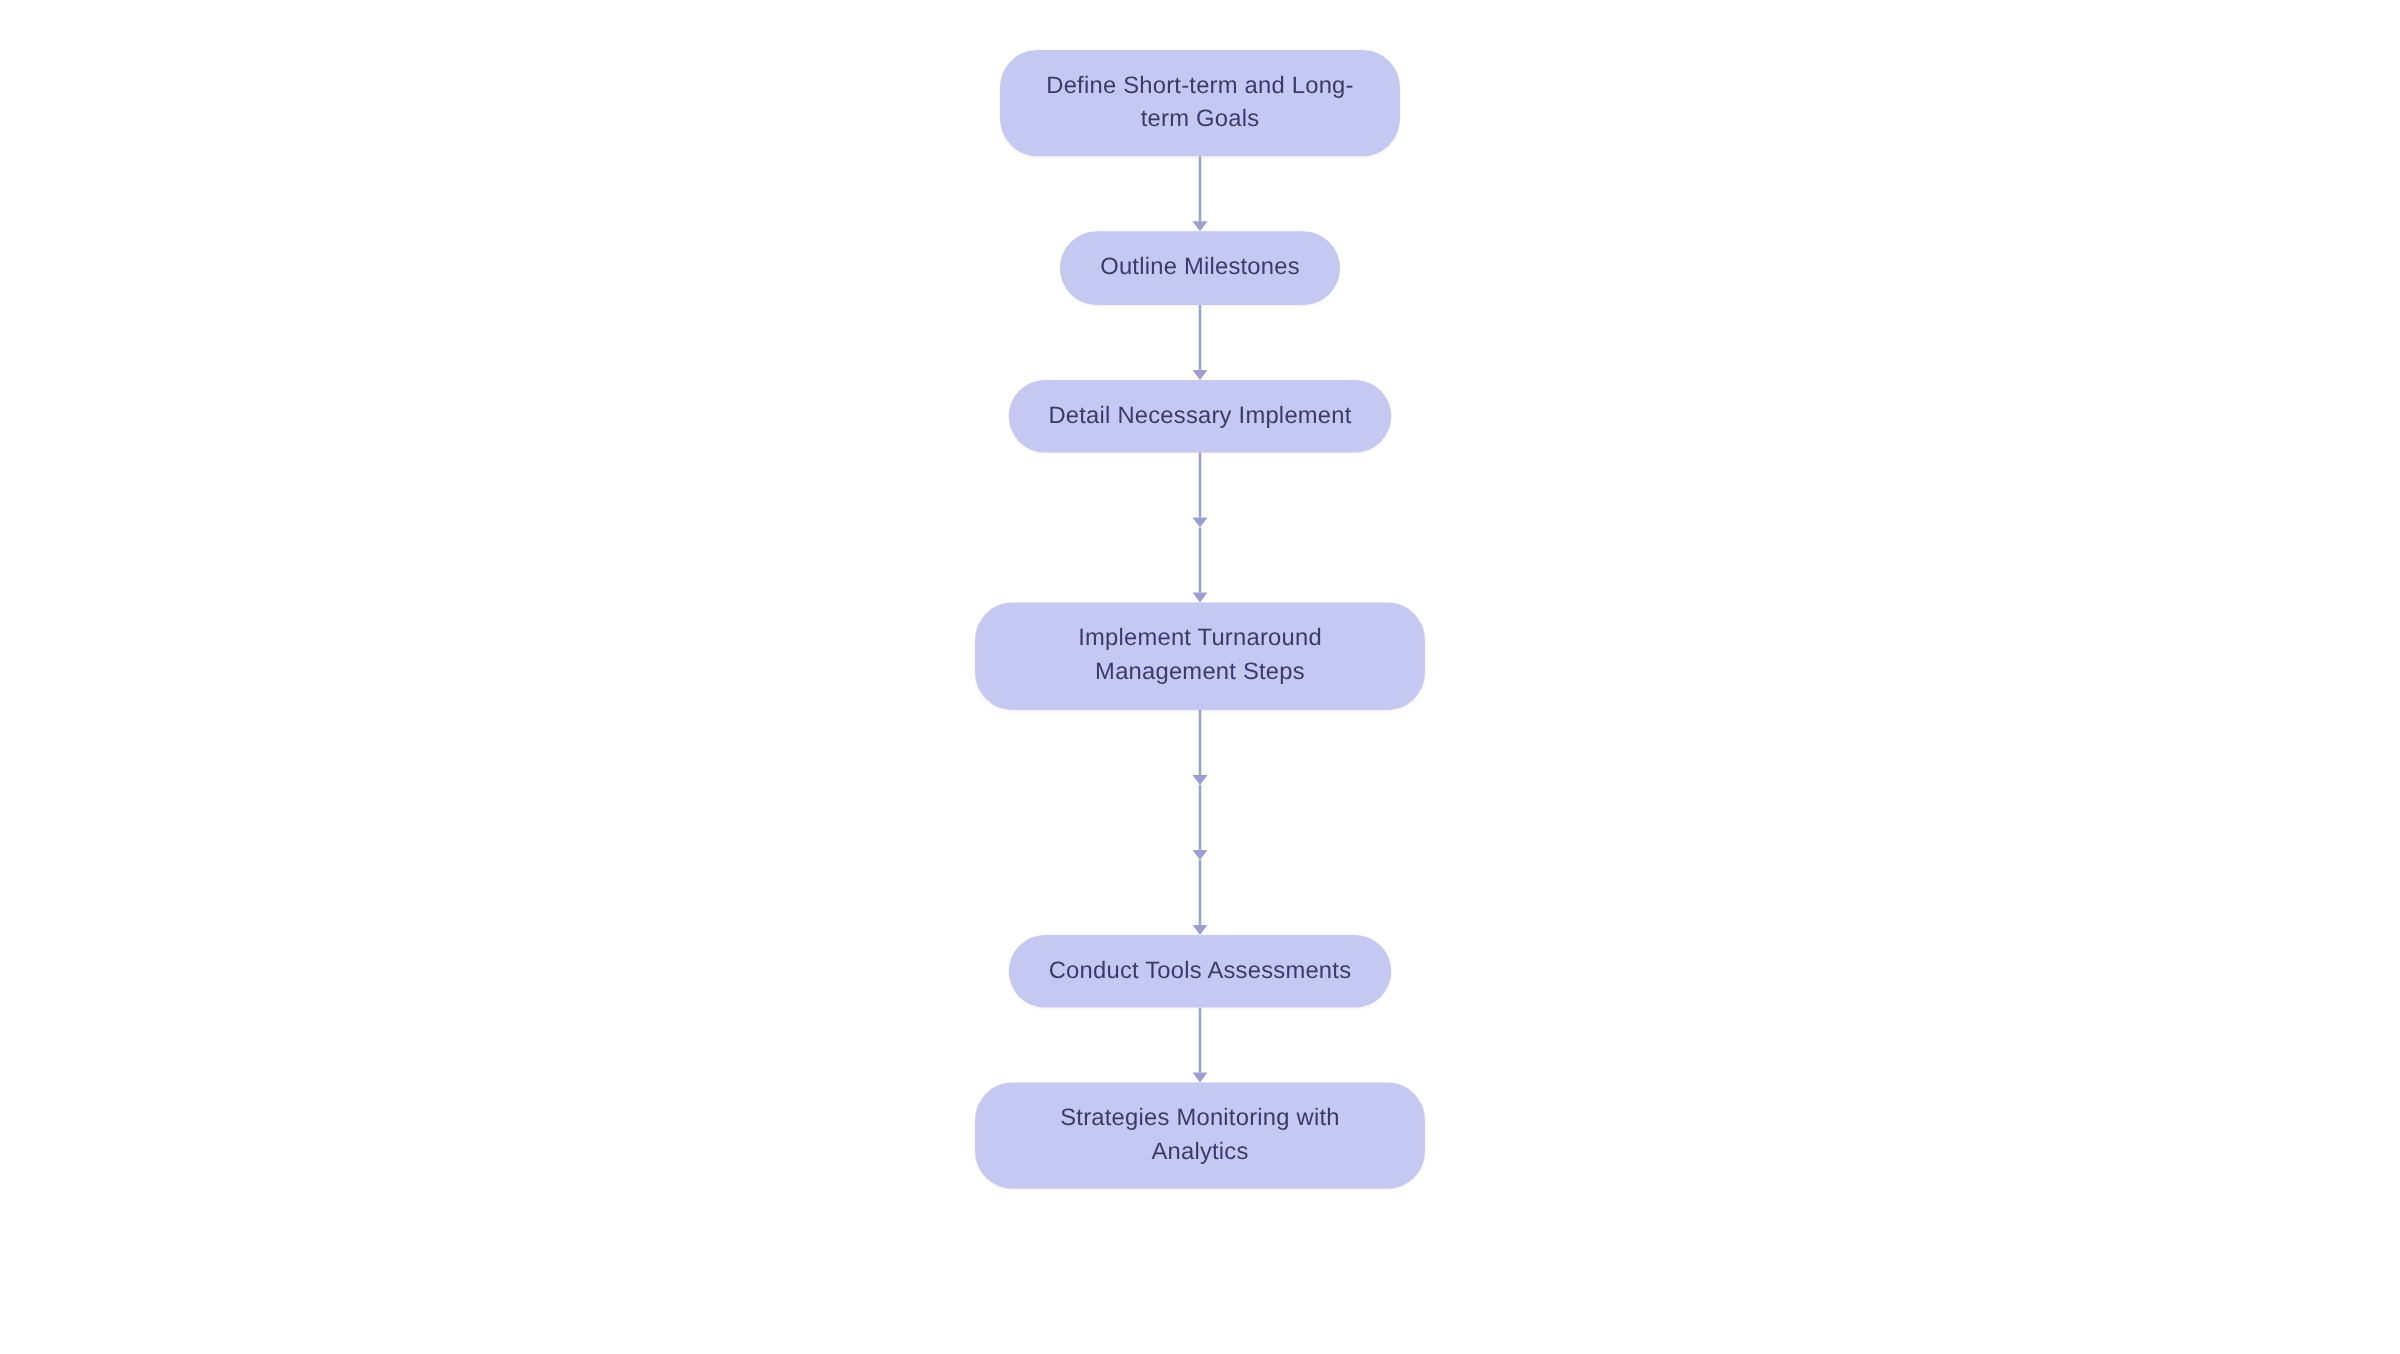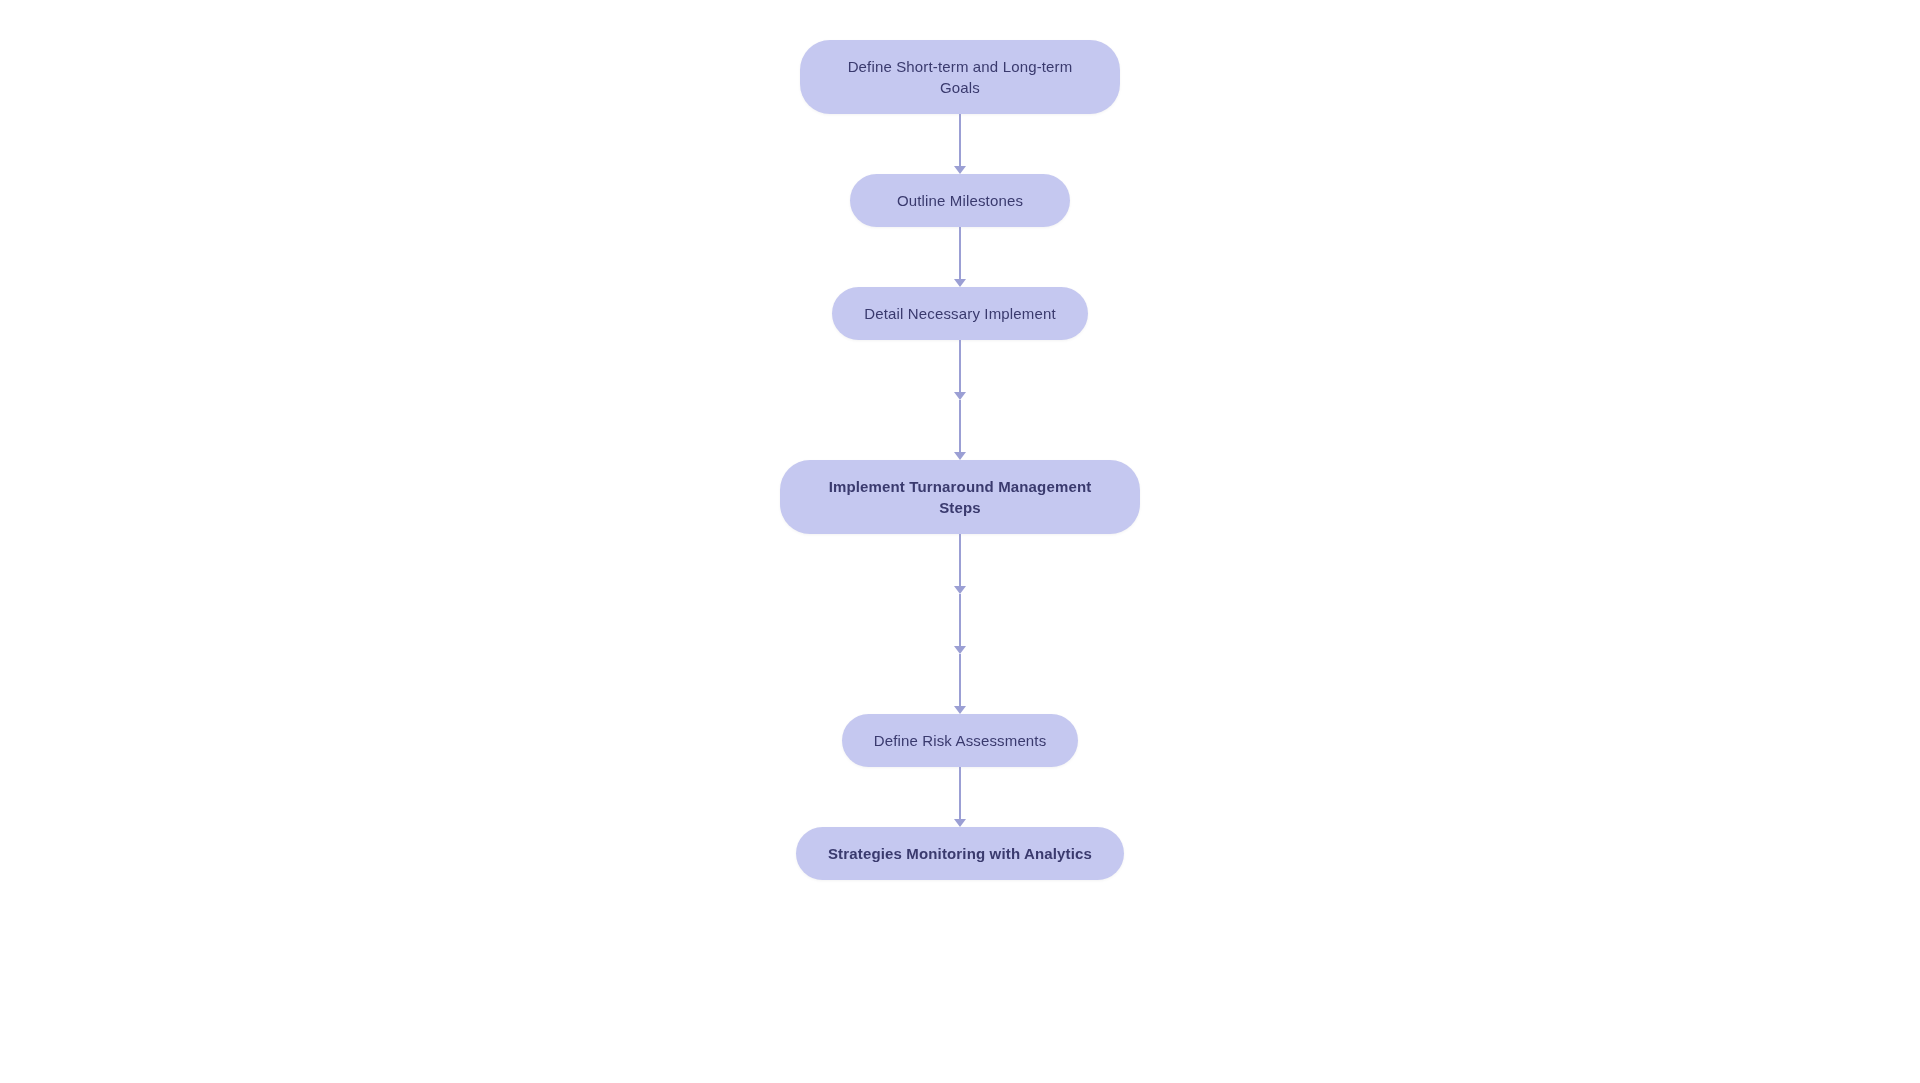--- a/index.html
+++ b/index.html
@@ -26,33 +26,32 @@
       padding: 20px 0;
       width: 400px;
     }
 
     .flow-node {
       background-color: #c5c8f0;
       border-radius: 30px;
       padding: 16px 32px;
       text-align: center;
       color: #3a3a6e;
-      font-size: 15px;
+      font-size: 19px;
       font-weight: 400;
       letter-spacing: 0.01em;
       min-width: 220px;
       max-width: 320px;
       line-height: 1.4;
       box-shadow: 0 1px 3px rgba(0,0,0,0.05);
     }
 
     .flow-node.wide {
       max-width: 360px;
       min-width: 280px;
-      font-weight: bold;
     }
 
     .flow-connector {
       display: flex;
       flex-direction: column;
       align-items: center;
       height: 60px;
       position: relative;
     }
 
@@ -97,20 +96,20 @@
   <div class="flow-node wide">
     <span>Implement Turnaround Management Steps</span>
   </div>
   <div class="flow-connector"></div>
 
   <div class="flow-connector"></div>
 
   <div class="flow-connector"></div>
 
   <div class="flow-node">
-    <span>Define Risk Assessments</span>
+    <span>Conduct Tools Assessments</span>
   </div>
   <div class="flow-connector"></div>
 
   <div class="flow-node wide">
     <span>Strategies Monitoring with Analytics</span>
   </div>
 </div>
 
 </body></html>

